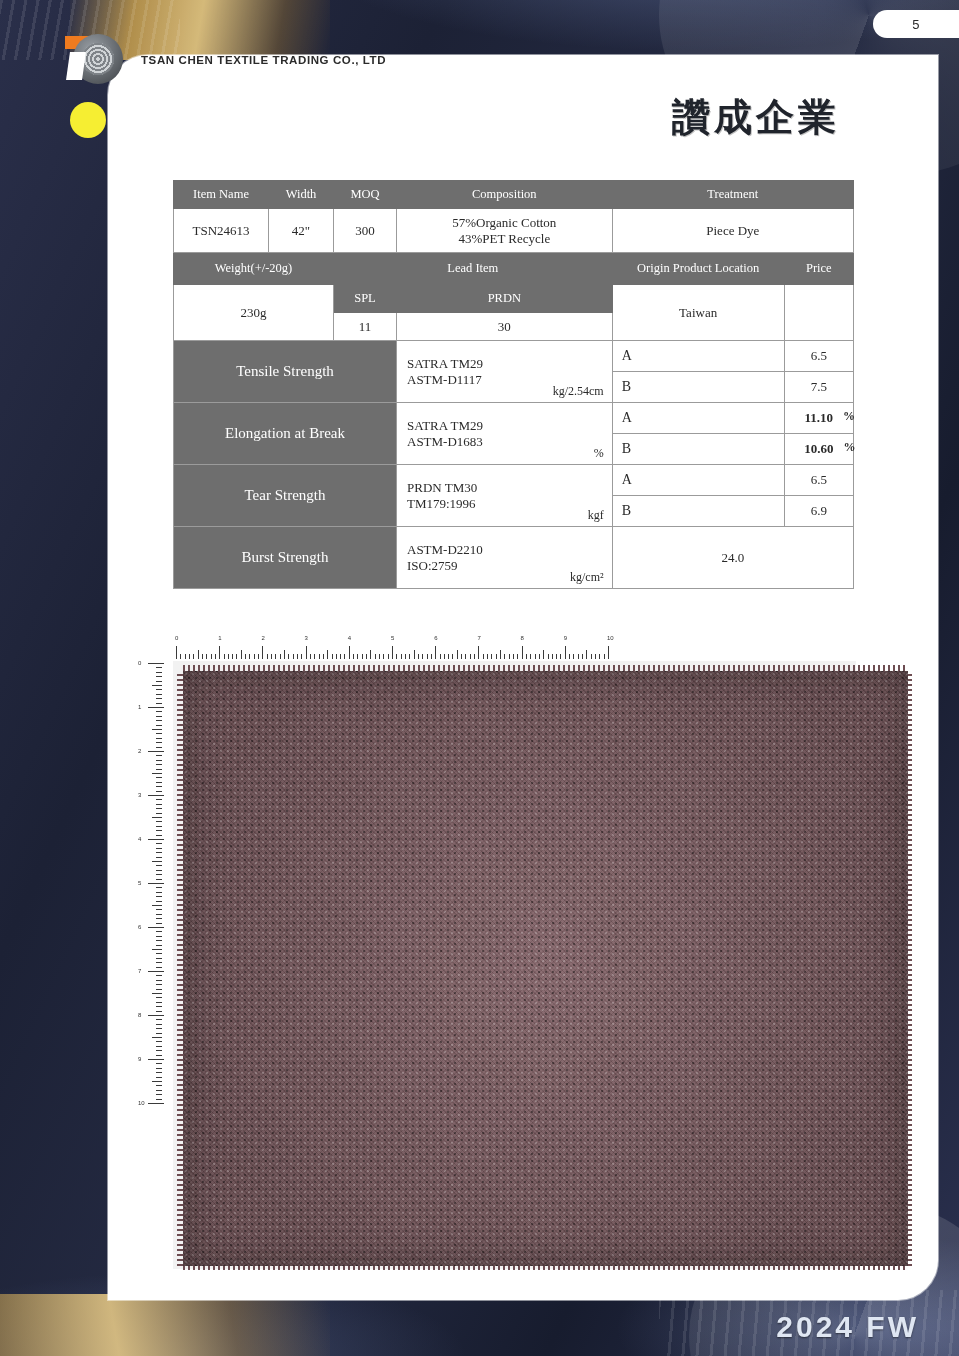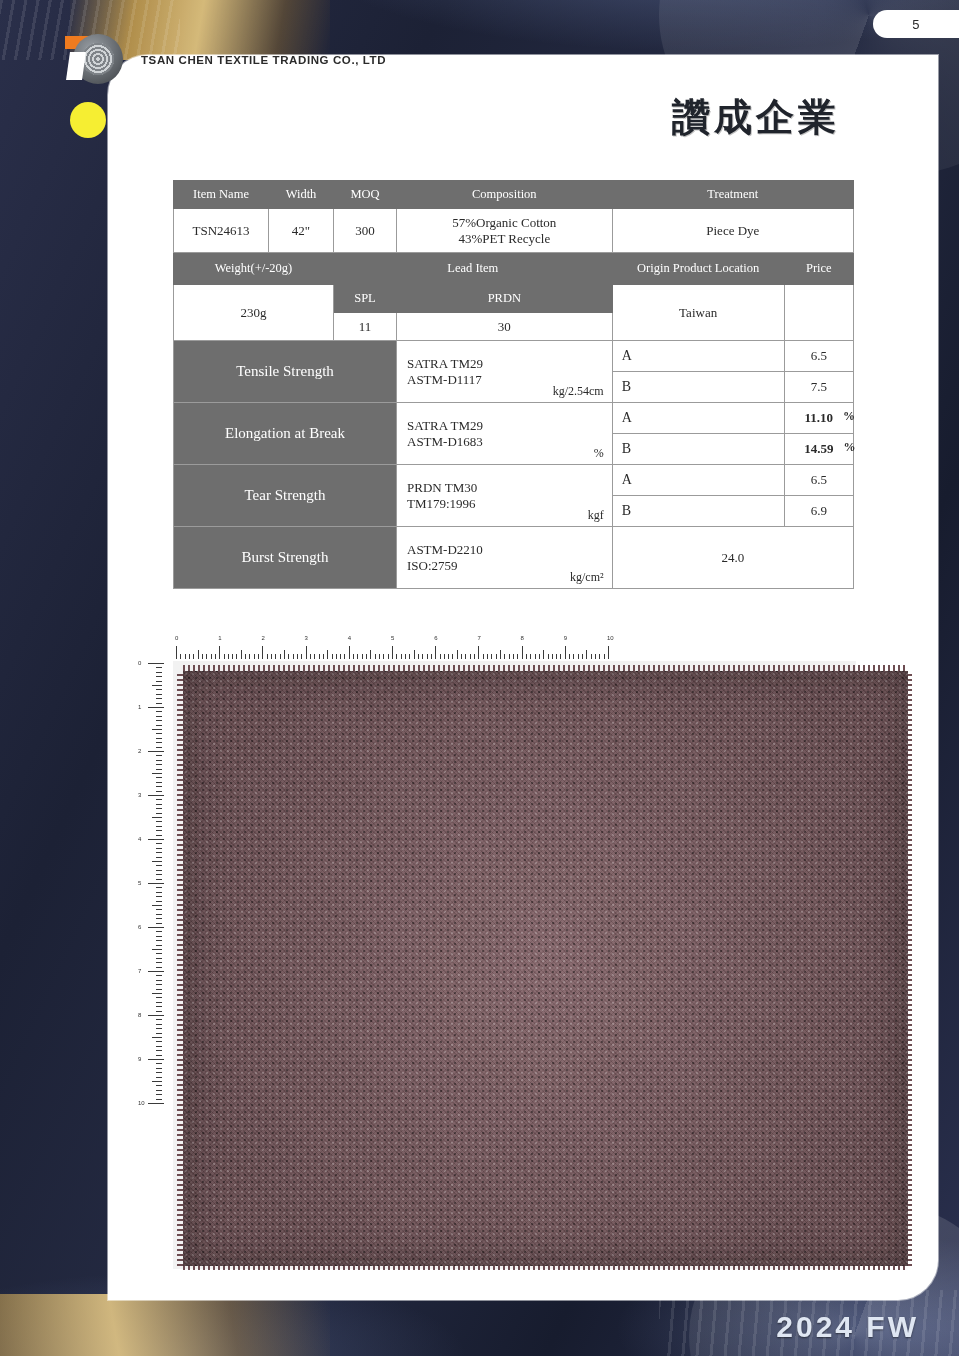--- a/index.html
+++ b/index.html
@@ -347,21 +347,21 @@
       <span class="pctwrap">
         <span>11.10</span>
         <span class="pct">%</span>
       </span>
     </td>
   </tr>
   <tr>
     <td class="ab">B</td>
     <td colspan="2" class="valcell">
       <span class="pctwrap">
-        <span>14.59</span>
+        <span>10.60</span>
         <span class="pct">%</span>
       </span>
     </td>
   </tr>
 
   <tr>
     <td class="lbl" rowspan="2" colspan="3">Tear Strength</td>
     <td class="cell-left" rowspan="2" colspan="3" style="height:62px">
       <div>PRDN TM30</div>
       <div>TM179:1996</div>

